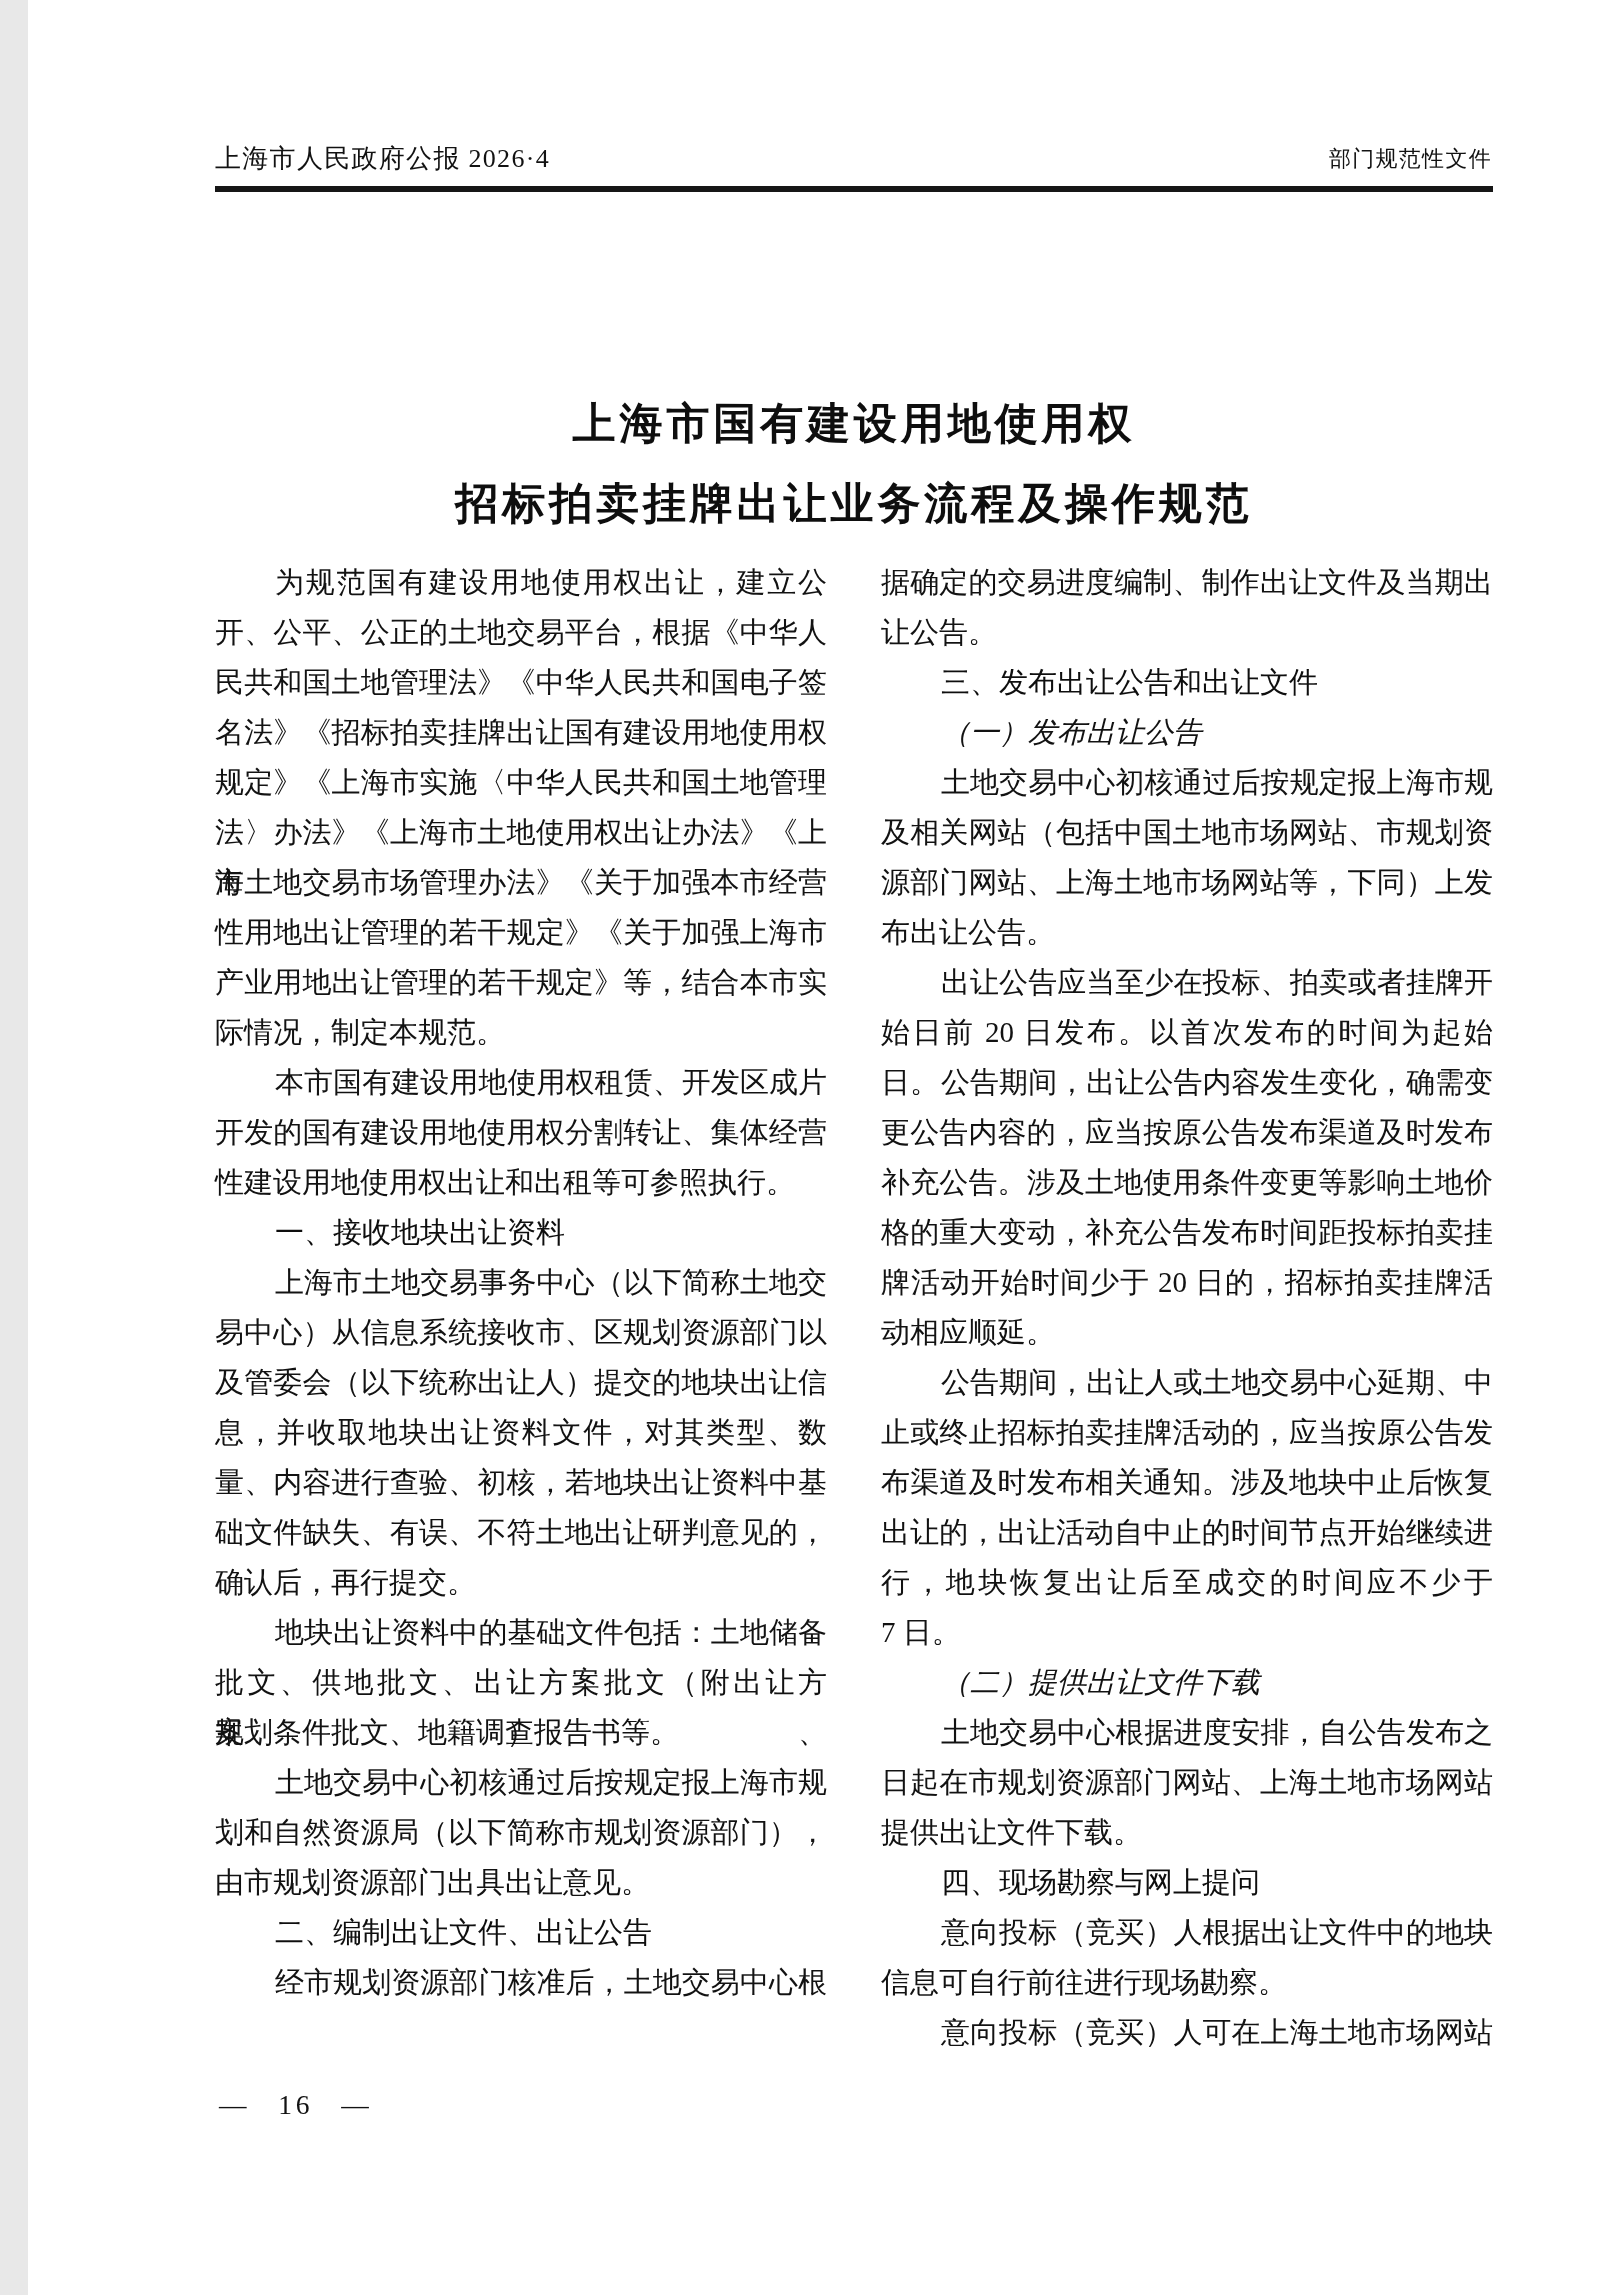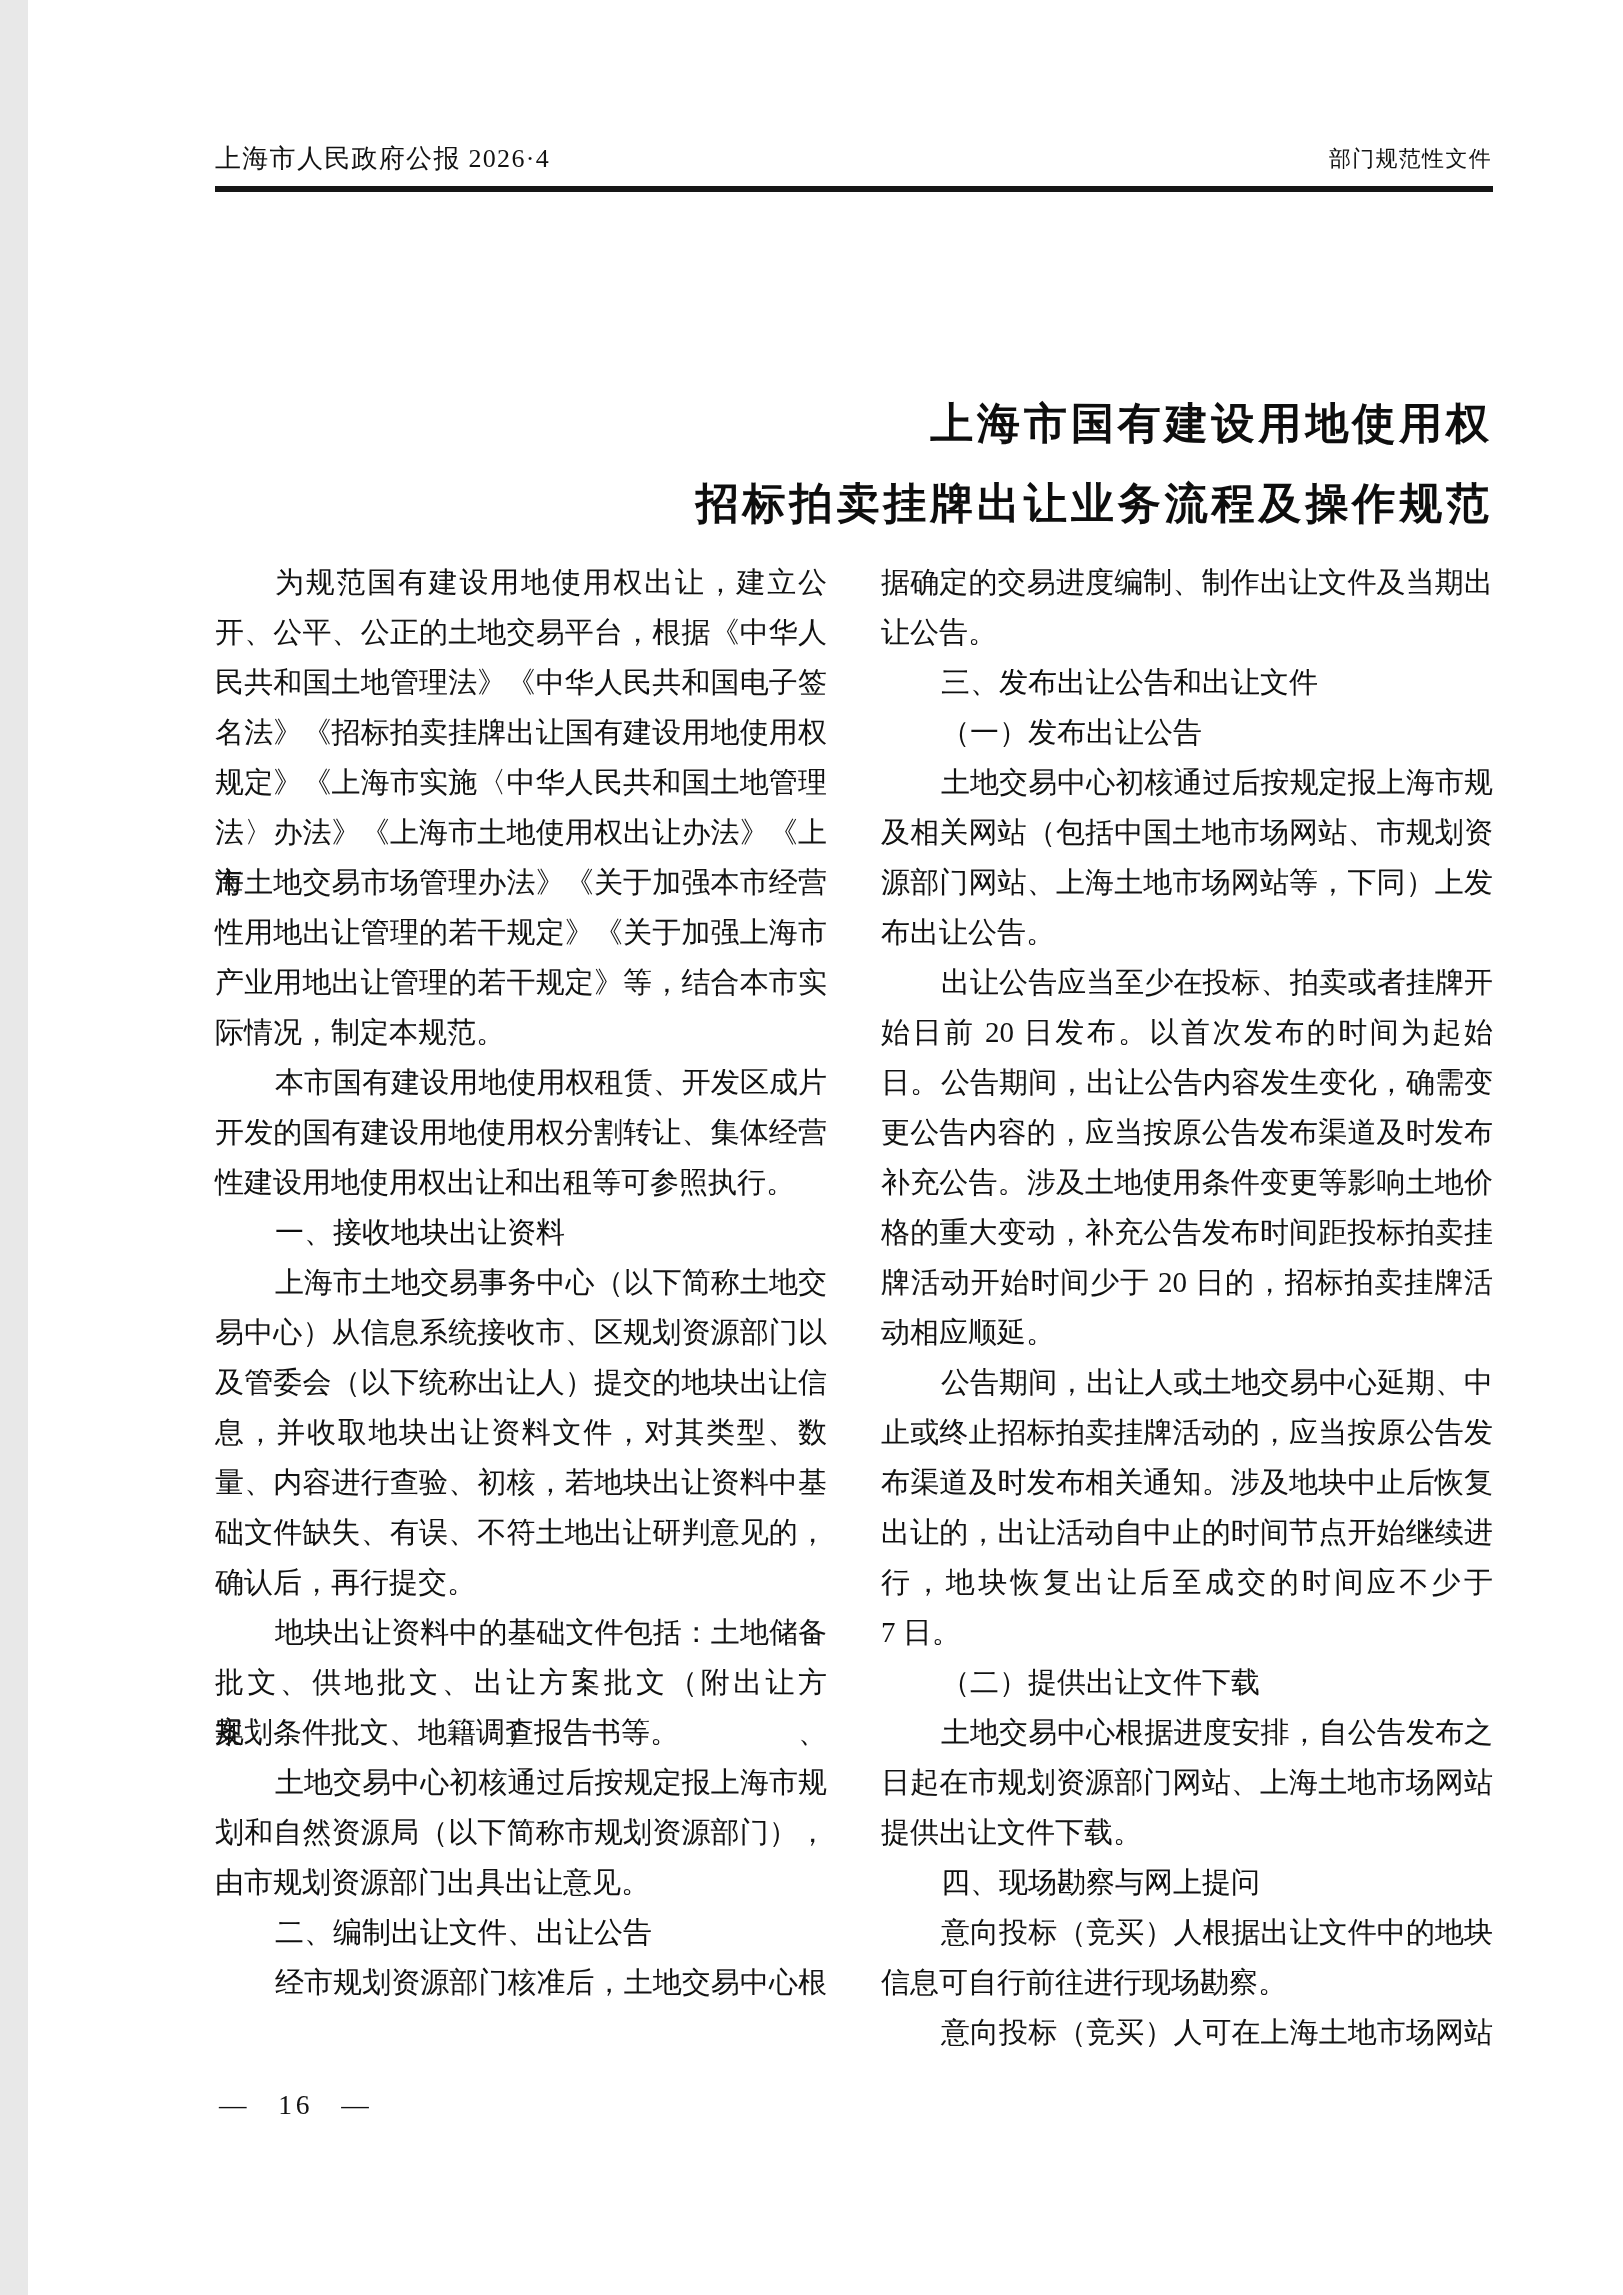--- a/index.html
+++ b/index.html
@@ -43,21 +43,21 @@
     width: 1278px;
     height: 5.9px;
     background: #161616;
   }
   
   .doc-title {
     position: absolute;
     left: 187px;
     top: 383px;
     width: 1278px;
-    text-align: right;
+    text-align: center;
     font-family: "Liberation Sans", "DejaVu Sans", sans-serif;
     font-weight: 700;
     font-size: 43px;
     line-height: 80px;
     letter-spacing: 3.9px;
     color: #0e0e0e;
   }
   
   .col {
     position: absolute;
@@ -80,20 +80,21 @@
   }
   .line.indent {
     text-indent: 60px;
   }
   .line.h2 {
     font-family: "Liberation Sans", "DejaVu Sans", sans-serif;
     font-weight: 400;
     color: #0e0e0e;
   }
   .line.h3 {
+    font-style: italic;
   }
   
   .footer {
     position: absolute;
     left: 191px;
     top: 2088px;
     font-size: 27.5px;
     line-height: 34px;
     letter-spacing: 3.9px;
     word-spacing: 17px;

